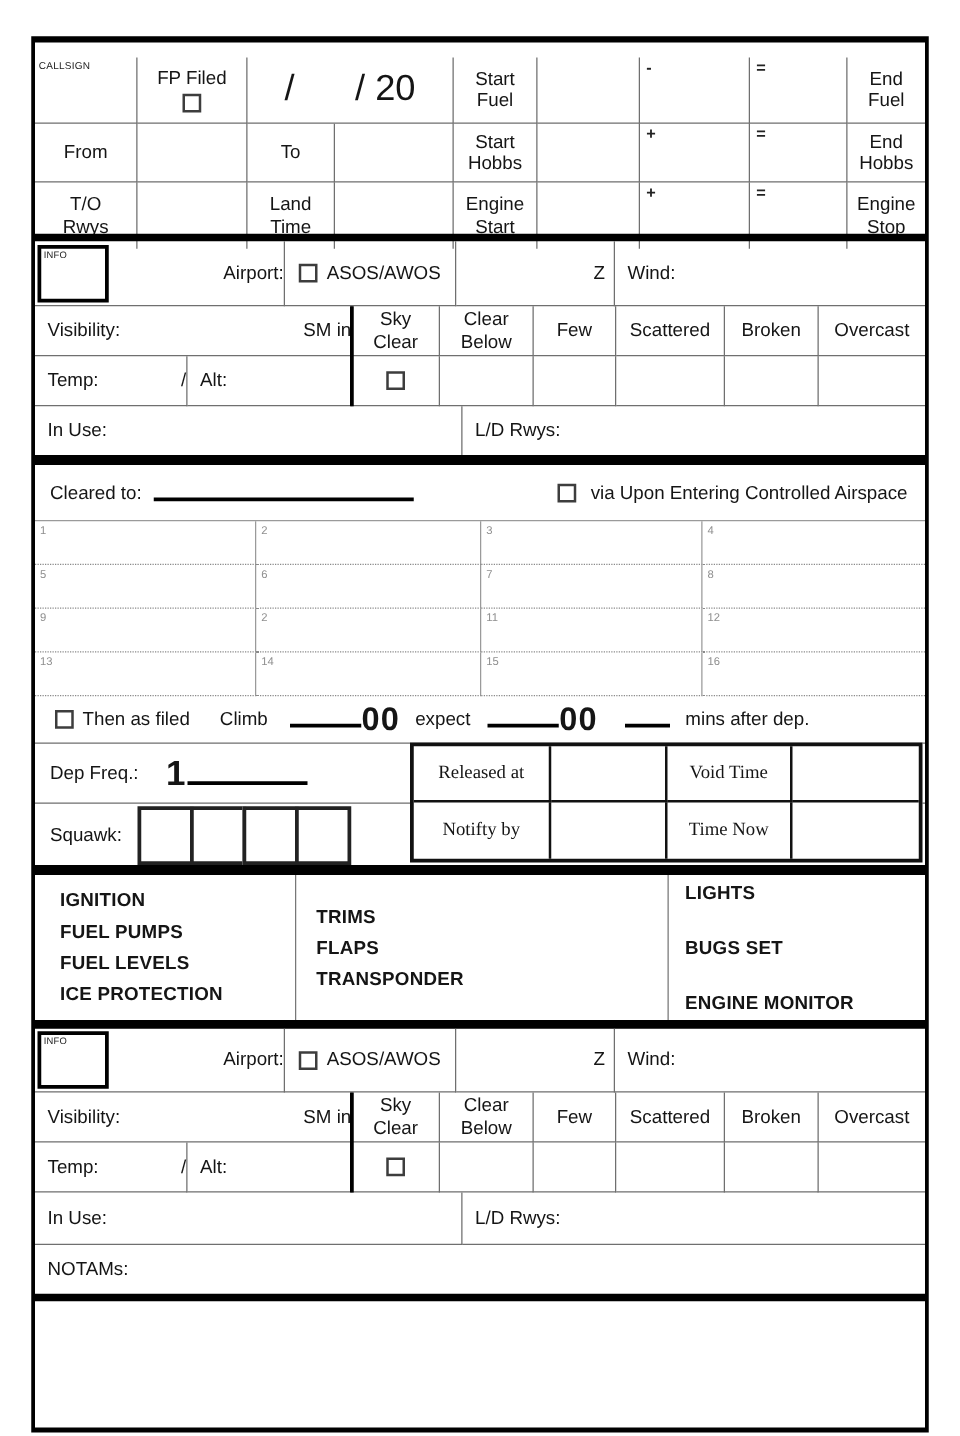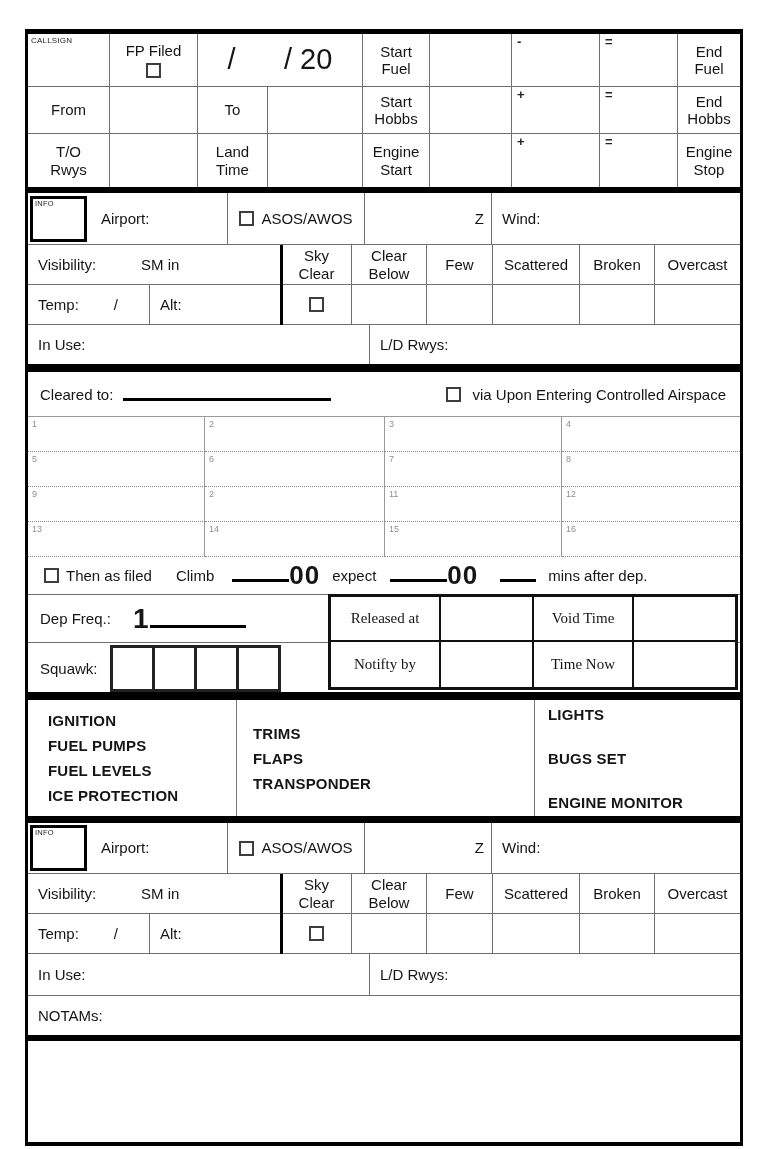--- a/index.html
+++ b/index.html
@@ -11,21 +11,21 @@
 
   .sec { position:absolute; left:0; right:0; }
   .thick { position:absolute; left:0; right:0; background:#000; }
 
   .row { display:grid; position:relative; }
   .c { position:relative; border-right:1px solid #6f6f6f; border-bottom:1px solid #6f6f6f;
        display:flex; align-items:center; justify-content:center; text-align:center;
        font-size:15px; line-height:1.15; }
   .c:last-child { border-right:none; }
   .nb { border-bottom:none !important; }
-  .left { justify-content:flex-start; text-align:left; padding-left:10px; }
+  .left { justify-content:space-between; text-align:left; padding-left:10px; }
   .right { justify-content:flex-end; padding-right:7px; }
   .pre { white-space:pre-line; }
   .prespace { white-space:pre; }
 
   .corner { position:absolute; top:2px; left:3px; font-size:8px; color:#222; letter-spacing:.2px; }
   .op { position:absolute; top:1px; left:5px; font-size:13px; font-weight:bold; color:#222; }
 
   .cb { width:16px; height:16px; border:2px solid #3d3d3d; background:#fff; flex:none; display:inline-block; }
   .cb.small { width:15px; height:15px; }
 
@@ -72,21 +72,21 @@
   .ckitem { font-weight:bold; font-size:15px; letter-spacing:.2px; }
 
   .smin { margin-left:45px; }
   .slash { margin-left:35px; }
 </style>
 </head>
 <body>
 
 <div class="page">
 
-  <div class="sec" style="top:0;height:197px">
+  <div class="sec" style="top:12px;height:197px">
     <div class="row rowA">
       <div class="c">
         <span class="corner">CALLSIGN</span>
       </div>
       <div class="c" style="flex-direction:column;gap:3px">
         <span>FP Filed</span>
         <span class="cb small"></span>
       </div>
       <div class="c datefield prespace">/      / 20</div>
       <div class="c pre">Start

